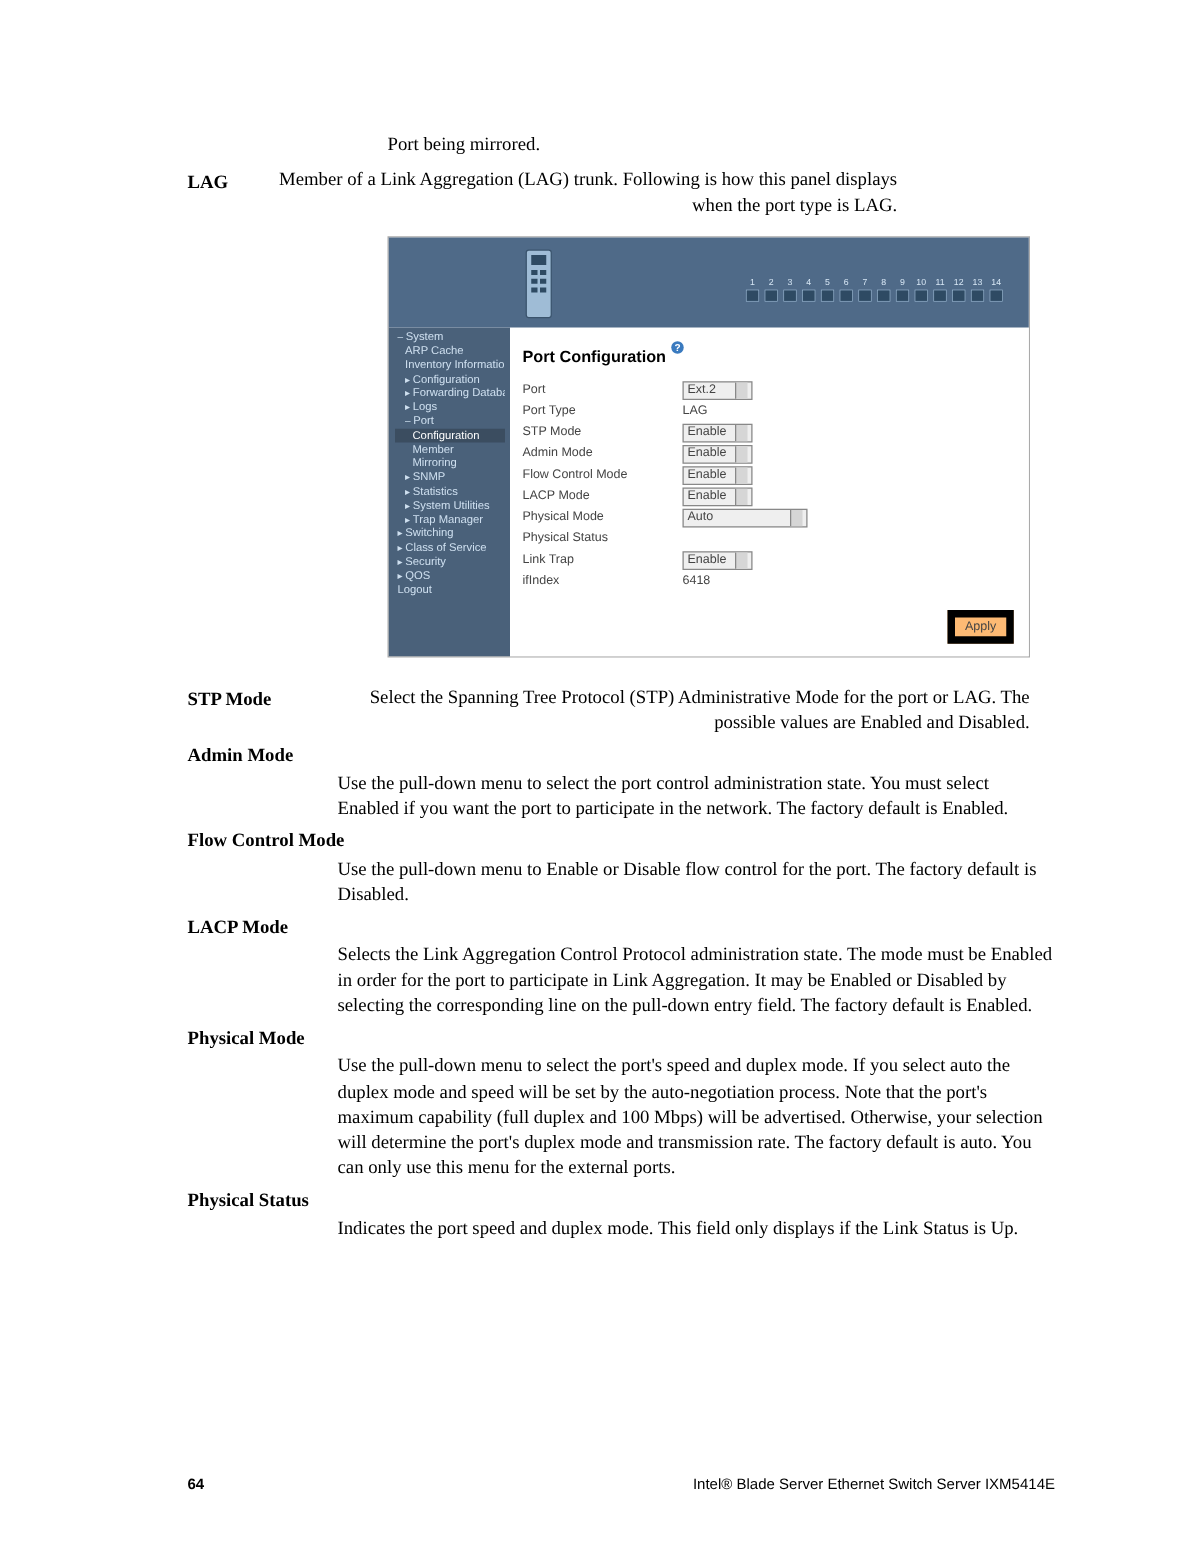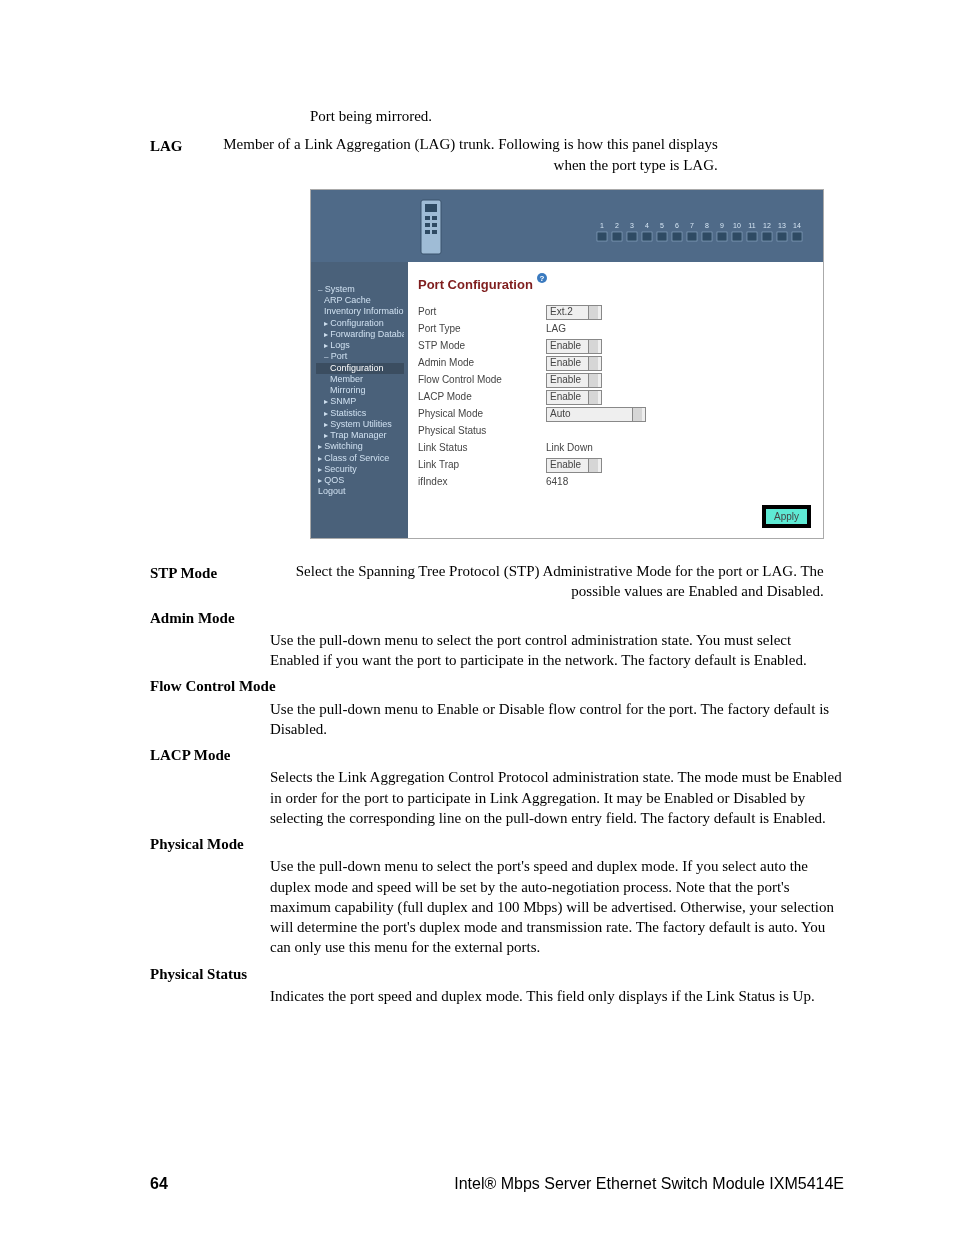--- a/index.html
+++ b/index.html
@@ -9,42 +9,42 @@
   .dd-inline .dt { display:inline-block; width:54px; vertical-align: top; }
   .dd-inline .dd { display:inline-block; margin-left: 0; width: 510px; vertical-align: top; text-align: right; }
   .term-block { margin-top: 6px; }
 
   
   .figure { margin: 14px 0 20px 160px; width: 514px; border: 1px solid #aaa; font-family: Arial, sans-serif; font-size: 10px; }
   .fig-top { background:#4f6a88; height: 72px; position: relative; }
   .switch-svg { position:absolute; top:8px; left:108px; }
   .ports-svg { position:absolute; top:28px; right:14px; }
   .fig-body { display:flex; }
-  .sidebar { background:#4a617a; color:#cfe0f0; width:97px; padding:22px 4px 30px 5px; font-size:9px; line-height:1.25; }
+  .sidebar { background:#4a617a; color:#cfe0f0; width:97px; padding:2px 4px 30px 5px; font-size:9px; line-height:1.25; }
   .sidebar .item { white-space:nowrap; overflow:hidden; }
   .sidebar .lvl1 { padding-left:2px; }
   .sidebar .lvl2 { padding-left:8px; }
   .sidebar .lvl3 { padding-left:14px; }
   .sidebar .sel { background:#3b4d60; color:#fff; }
   .sidebar .bullet::before { content:"▸ "; font-size:8px; }
   .sidebar .dash::before { content:"– "; font-size:8px; }
   .content { flex:1; background:#fff; padding:10px 12px 10px 10px; color:#444; }
-  .content h1 { font-size:13px; font-weight:bold; color:#7f1d1d; margin-bottom:10px; }
+  .content h1 { font-size:13px; font-weight:bold; color:#000000; margin-bottom:10px; }
   .help-icon { display:inline-block; width:12px; height:12px; vertical-align:super; }
   .row { display:flex; align-items:center; height:17px; }
   .row .lab { width:128px; }
   .row .val { width:130px; }
   .sel-box { border:1px solid #888; background:#efefef; padding:0 3px; height:15px; display:inline-flex; align-items:center; justify-content:space-between; }
   .sel-md { width:56px; }
   .sel-lg { width:100px; }
   .sel-box::after { content:""; width:9px; height:13px; margin-left:3px; background:#d6d6d6; border-left:1px solid #888; display:inline-block; position:relative; }
   .apply-row { text-align:right; margin-top:14px; }
-  .apply-btn { display:inline-block; border:4px solid #000000; background:#5eead4; padding:1px 8px; font-size:10px; }
-
-  .footer { position: fixed; bottom: 40px; left: 150px; width: 694px; display:flex; justify-content:space-between; font-family: Arial, sans-serif; font-size: 16px; }
+  .apply-btn { display:inline-block; border:6px solid #000000; background:#fdba74; padding:1px 8px; font-size:10px; }
+
+  .footer { position: fixed; bottom: 40px; left: 150px; width: 694px; display:flex; justify-content:space-between; font-family: Arial, sans-serif; font-size: 12px; }
   .footer .page { font-weight:bold; }
   .footer .doc { text-align:right; }
 </style>
 </head>
 <body>
 
 <div class="term-block">
   <div class="dd">Port being mirrored.</div>
 </div>
 
@@ -153,24 +153,20 @@
           </div>
           <div class="row">
             <div class="lab">Physical Mode</div>
             <div class="val"><span class="sel-box sel-lg">Auto</span></div>
           </div>
           <div class="row">
             <div class="lab">Physical Status</div>
             <div class="val"></div>
           </div>
           <div class="row">
-            <div class="lab">Link Status</div>
-            <div class="val">Link Down</div>
-          </div>
-          <div class="row">
             <div class="lab">Link Trap</div>
             <div class="val"><span class="sel-box sel-md">Enable</span></div>
           </div>
           <div class="row">
             <div class="lab">ifIndex</div>
             <div class="val">6418</div>
           </div>
         </div>
       <div class="apply-row">
         <span class="apply-btn">Apply</span>
@@ -204,14 +200,14 @@
   <div class="dd" style="margin-left:120px;">Use the pull-down menu to select the port's speed and duplex mode. If you select auto the duplex mode and speed will be set by the auto-negotiation process. Note that the port's maximum capability (full duplex and 100 Mbps) will be advertised. Otherwise, your selection will determine the port's duplex mode and transmission rate. The factory default is auto. You can only use this menu for the external ports.</div>
 </div>
 
 <div class="term-block">
   <div class="dt">Physical Status</div>
   <div class="dd" style="margin-left:120px;">Indicates the port speed and duplex mode. This field only displays if the Link Status is Up.</div>
 </div>
 
 <div class="footer">
   <span class="page">64</span>
-  <span class="doc">Intel® Mbps Server Ethernet Switch Module IXM5414E</span>
+  <span class="doc">Intel® Blade Server Ethernet Switch Server IXM5414E</span>
 </div>
 
 </body></html>

